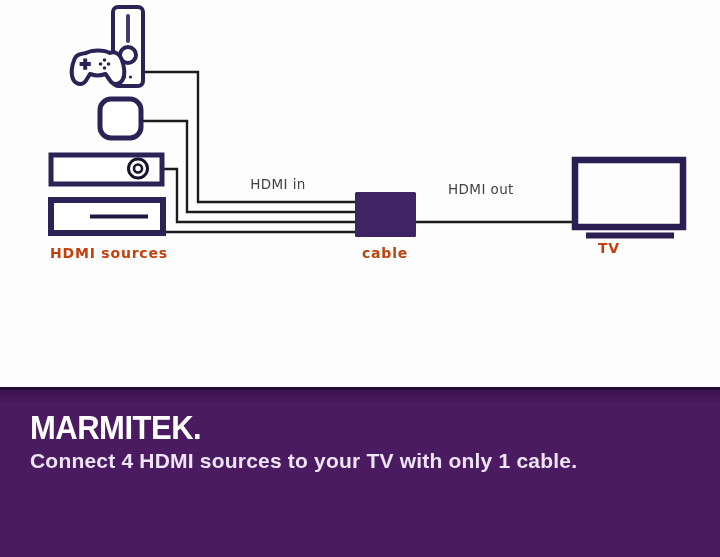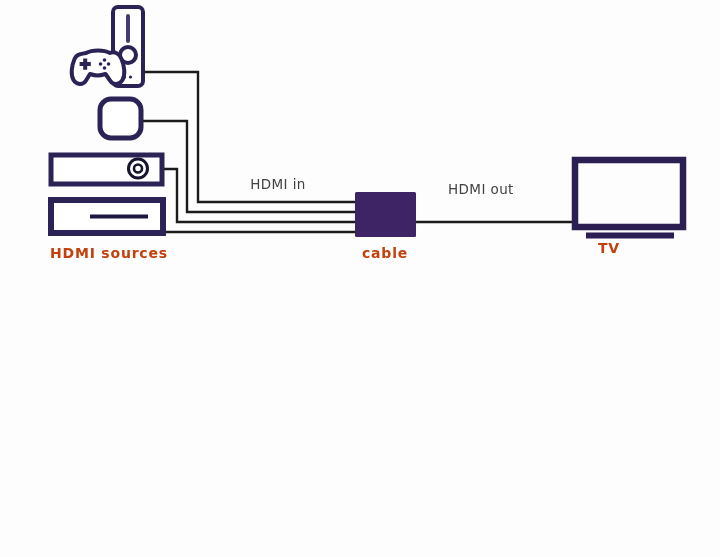--- a/index.html
+++ b/index.html
@@ -148,14 +148,18 @@
 
     <div class="dlabel plain lbl-hdmi-out">HDMI out</div>
 
     <div class="dlabel strong lbl-sources">HDMI sources</div>
 
     <div class="dlabel strong lbl-switch">cable</div>
 
     <div class="dlabel strong lbl-tv">TV</div>
   </div>
 
+  <div class="banner">
+    <div class="brand">MARMITEK.</div>
+    <div class="tagline">Connect 4 HDMI sources to your TV with only 1 cable.</div>
+  </div>
 
 </div>
 
 </body></html>

